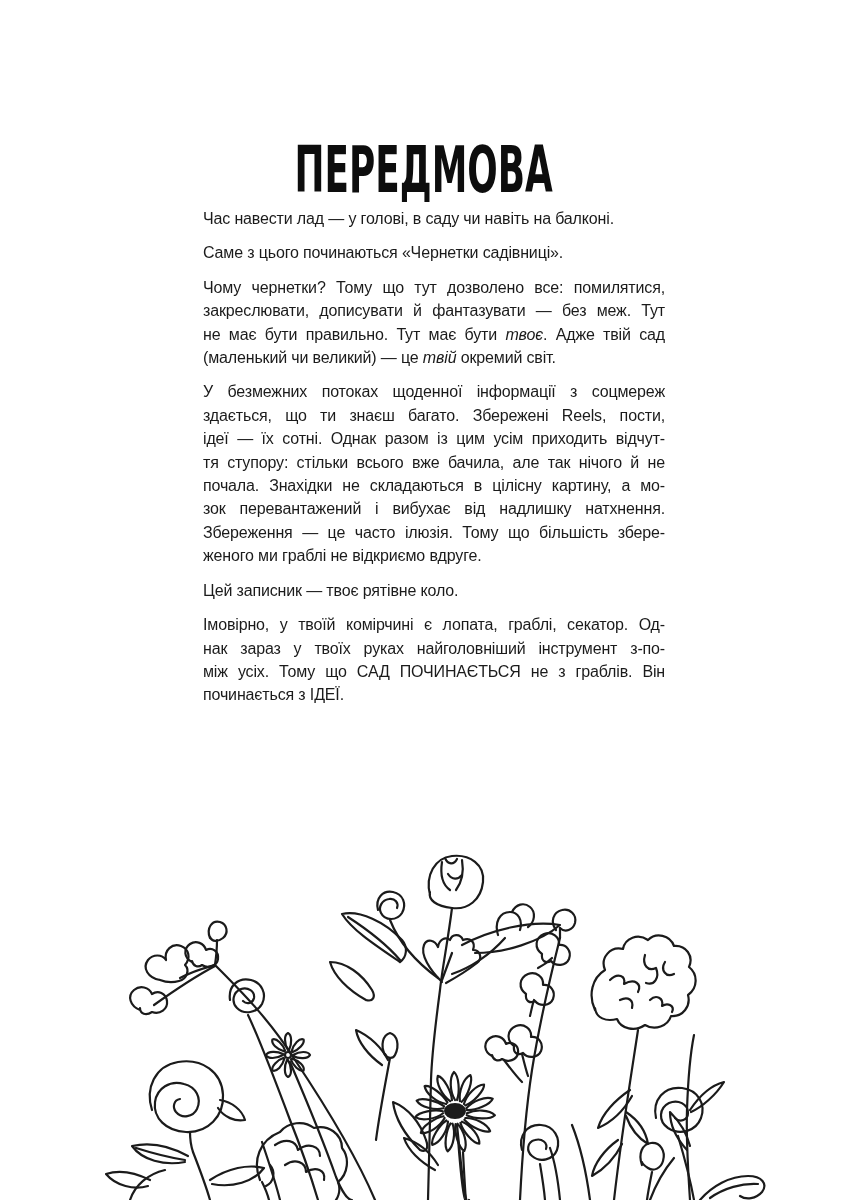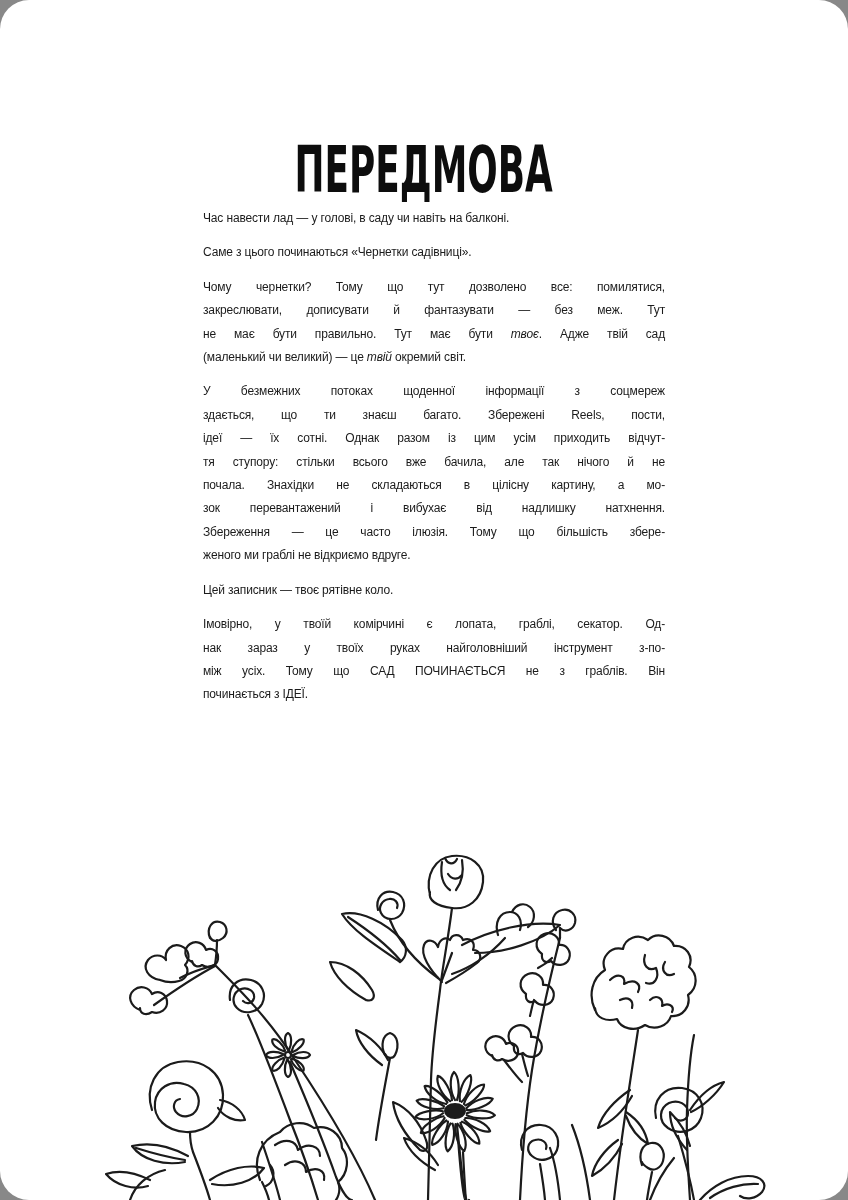--- a/index.html
+++ b/index.html
@@ -3,40 +3,39 @@
 <meta charset="utf-8">
 <style>
   html,body{margin:0;padding:0;background:#888;}
   .page{
     position:relative;
     width:848px;height:1200px;
     margin:0 auto;
     background:#ffffff;
     overflow:hidden;
     font-family:"Liberation Sans",sans-serif;
-    border-radius:29px;
   }
   .title-wrap{
     position:absolute;top:138px;left:0;width:100%;
     text-align:center;margin:0;
   }
   .title{
     display:inline-block;
     font-family:"DejaVu Sans",sans-serif;
     font-weight:bold;
     font-size:64px;line-height:1;
     color:#0d0d0d;
     transform:scaleX(0.56);
     transform-origin:50% 50%;
     letter-spacing:0;
     white-space:nowrap;
   }
   .content{
     position:absolute;left:203px;top:207px;width:462px;
-    font-size:12px;line-height:23.4px;
+    font-size:16px;line-height:23.4px;
     letter-spacing:-0.15px;
     color:#1b1b1b;
   }
   .para{margin:0 0 11px 0;}
   .line{text-align:justify;text-align-last:justify;}
   .line.last{text-align-last:left;}
   .line em{font-style:italic;}
   .flowers{
     position:absolute;left:90px;top:850px;
     width:680px;height:350px;

